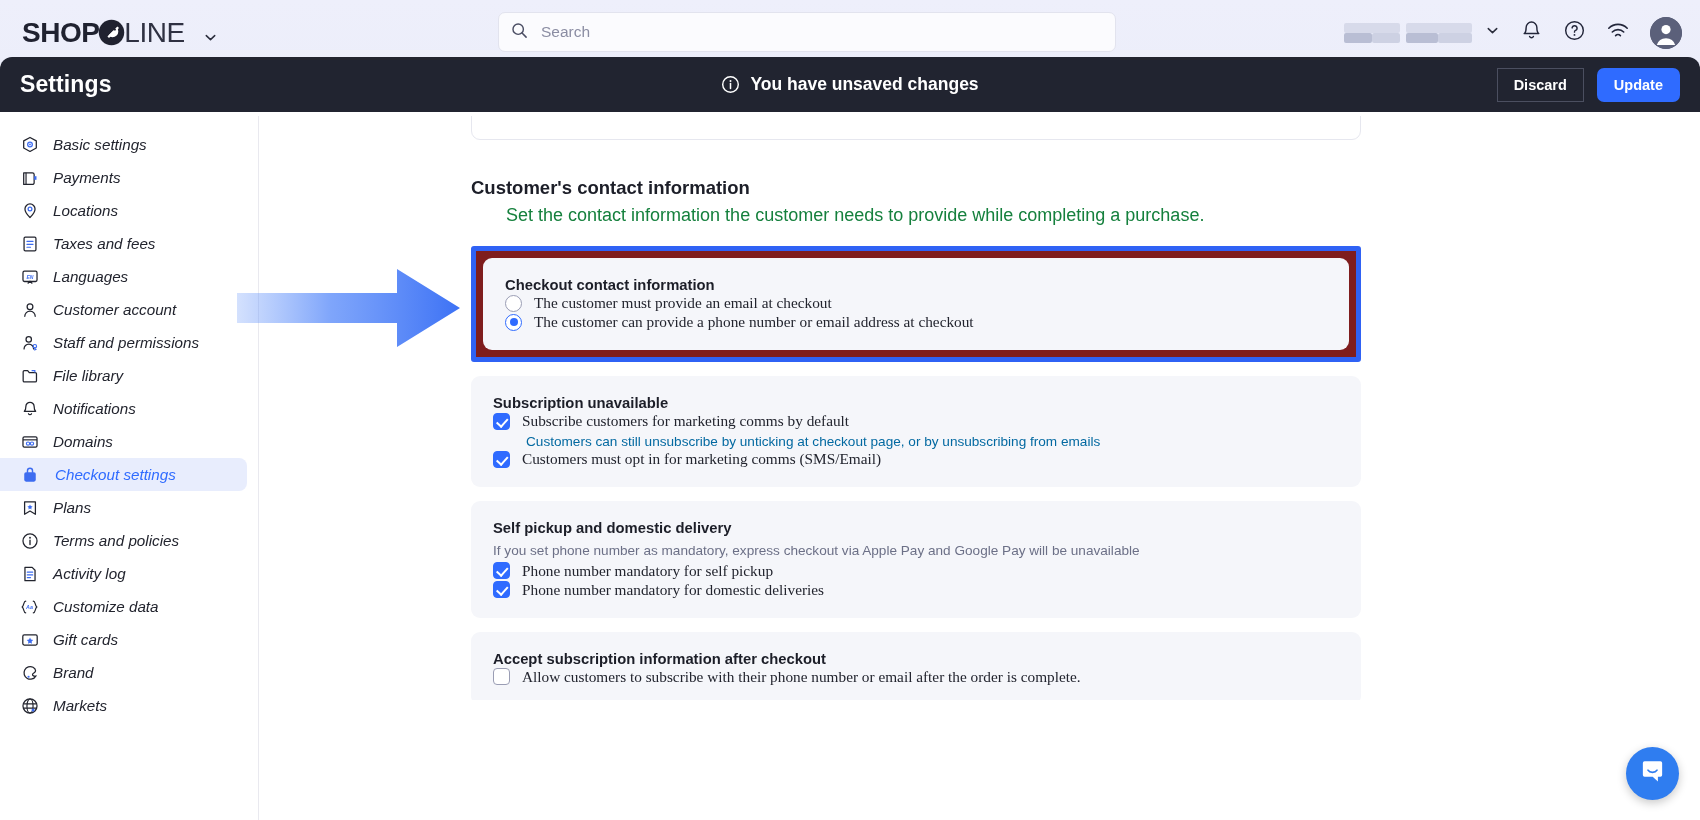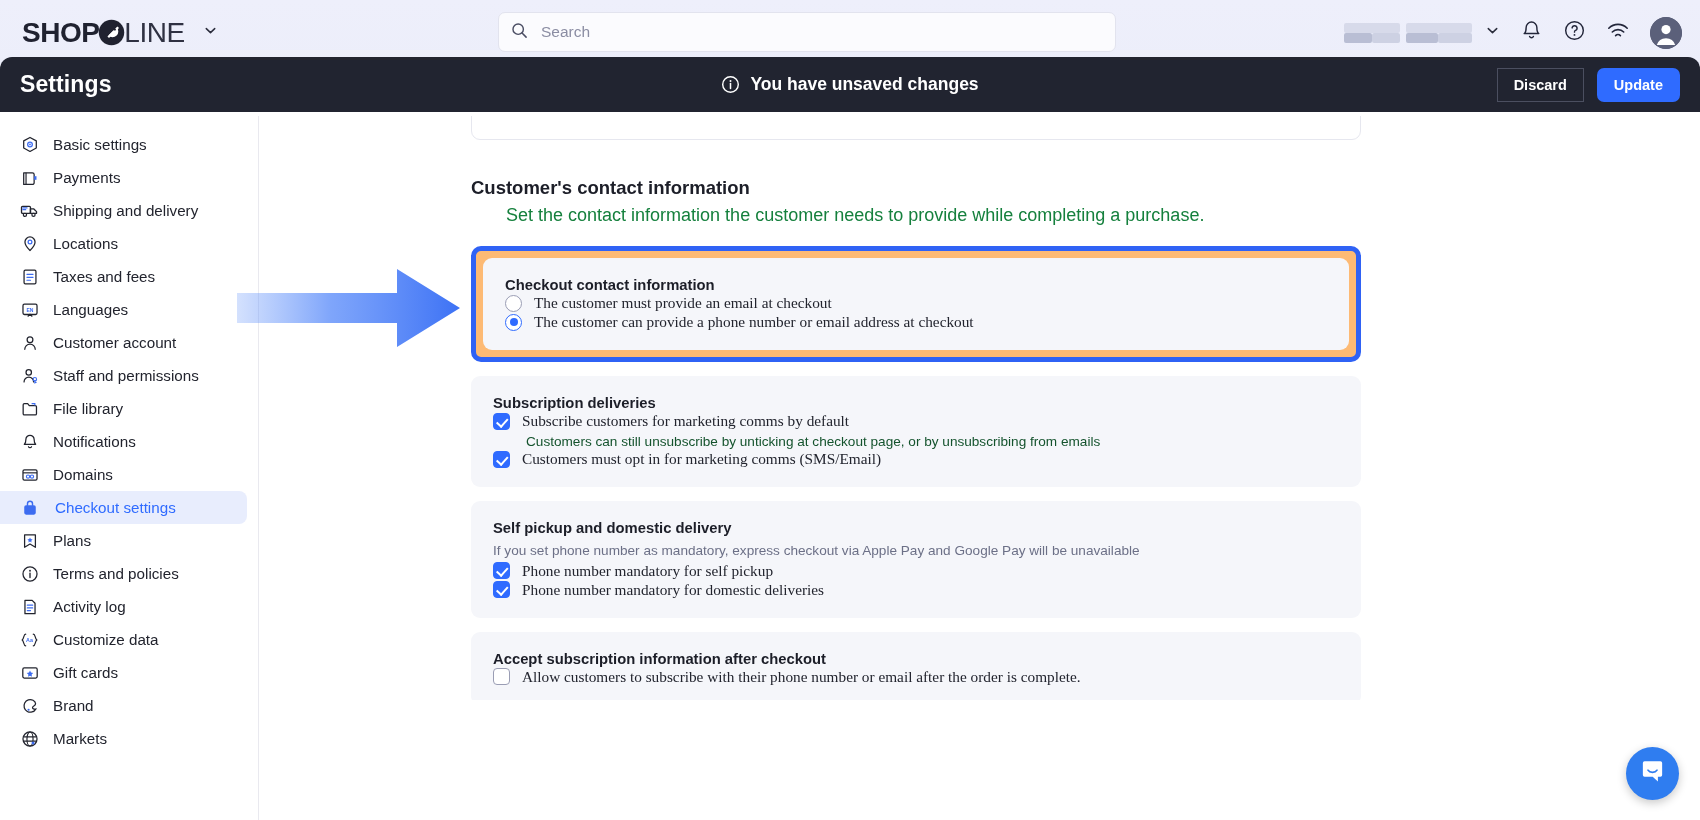--- a/index.html
+++ b/index.html
@@ -11,21 +11,21 @@
   }
 
   
   .topbar {
     position: absolute; top: 0; left: 0;
     width: 1700px; height: 65px;
     background: linear-gradient(180deg, #eeeffb 0%, #eceefa 100%);
     display: flex; align-items: center;
   }
   .logo-wrap {
-    display: flex; align-items: center; gap: 18px;
+    display: flex; align-items: flex-end; gap: 18px;
     margin-left: 22px;
   }
   .logo {
     display: flex; align-items: center;
     font-size: 28px; letter-spacing: .2px;
   }
   .logo .shop { font-weight: 700; color: #202230; letter-spacing:-0.5px; }
   .logo .line { font-weight: 400; color: #2f3142; letter-spacing:-0.5px; }
   .logo .tagchar { position: relative; display:inline-block; width: 27px; height: 27px; vertical-align: middle; margin: 0 -1px;}
   .logo-chevron { color: #2b2d3c; }
@@ -99,20 +99,21 @@
     background: #ffffff;
     border-right: 1px solid #e9e9ef;
     padding-top: 12px;
   }
   .nav-item {
     display: flex; align-items: center; gap: 14px;
     height: 33px; margin: 0 11px 0 0;
     padding-left: 20px;
     border-radius: 0 8px 8px 0;
     cursor: pointer;
+    font-style: italic;
   }
   .nav-item .lbl {
     font-size: 15.2px; color: #22242e; white-space: nowrap;
   }
   .nav-item.active { background: #e8edfd; gap: 16px; }
   .nav-item.active .lbl { color: #2f6bff; font-weight: 400; }
   .nav-ico { width:19px; height:19px; display:flex; align-items:center; justify-content:center; flex:none;}
 
   
   .main {
@@ -138,36 +139,36 @@
     font-size: 18.5px; font-weight: 700; color: #1c1e28;
   }
   .sec-sub {
     margin-top: 6px;
     font-size: 18px; color: #15803d; margin-left: 35px;
   }
 
   .highlight-box {
     margin-top: 20px;
     border: 5px solid #2f62f5;
-    border-radius: 10px;
+    border-radius: 3px;
     padding: 7px;
-    background: #fdba74;
+    background: #7f1d1d;
   }
 
   .panel {
     background: #f5f6fa;
     border-radius: 9px;
     padding: 19px 22px 19px 22px;
   }
   .panel-title { font-size: 14.8px; font-weight: 700; color: #1c1e28; }
   .panel-sub { font-size: 13.6px; color: #6c7087; margin-top: 5px; line-height: 1.45; }
 
   .opt-row { display: flex; align-items: center; gap: 12px; margin-top: 1px; font-family: Liberation Serif, serif; }
   .opt-row .txt { font-size: 15.3px; color: #22242e; }
-  .opt-sub { font-size: 13.6px; color: #14532d; margin: 4px 0 0 33px; }
+  .opt-sub { font-size: 13.6px; color: #0369a1; margin: 4px 0 0 33px; }
 
   .radio {
     width: 17px; height: 17px; border-radius: 50%;
     border: 1.6px solid #9a9db4; background: #fff;
     flex: none; position: relative; cursor: pointer;
   }
   .radio.on { border: 1.8px solid #2f6bff; }
   .radio.on::after {
     content:''; position:absolute; left:50%; top:50%;
     width: 8px; height: 8px; border-radius: 50%;
@@ -329,32 +330,20 @@
         <svg width="18" height="18" viewBox="0 0 20 20">
           <path d="M3 4.2 h9.6 a2 2 0 0 1 2 2 v9 a2 2 0 0 1 -2 2 H3 z" fill="none" stroke="#22242e" stroke-width="1.4" stroke-linejoin="round"></path>
           <path d="M5.6 4.2 v13" stroke="#22242e" stroke-width="1.3"></path>
           <path d="M14.6 8 h2.6 v4 h-2.6 z" fill="#3d6cf0"></path>
         </svg>
       </span>
       <span class="lbl">Payments</span>
     </div>
     <div class="nav-item">
       <span class="nav-ico">
-        <svg width="19" height="19" viewBox="0 0 20 20">
-          <rect x="1.6" y="5.6" width="9.4" height="7.4" rx="1.1" fill="none" stroke="#22242e" stroke-width="1.4"></rect>
-          <path d="M11 8.2 h3.3 l3.1 3 v1.8 H11 z" fill="none" stroke="#22242e" stroke-width="1.4" stroke-linejoin="round"></path>
-          <circle cx="5.2" cy="14.6" r="1.7" fill="none" stroke="#22242e" stroke-width="1.3"></circle>
-          <circle cx="14.2" cy="14.6" r="1.7" fill="none" stroke="#22242e" stroke-width="1.3"></circle>
-          <path d="M3 7.3 h4.4 M3 9.2 h3" stroke="#3d6cf0" stroke-width="1.3" stroke-linecap="round"></path>
-        </svg>
-      </span>
-      <span class="lbl">Shipping and delivery</span>
-    </div>
-    <div class="nav-item">
-      <span class="nav-ico">
         <svg width="18" height="18" viewBox="0 0 20 20">
           <path d="M10 2.2 a5.6 5.6 0 0 1 5.6 5.6 c0 4 -5.6 9.4 -5.6 9.4 S4.4 11.8 4.4 7.8 A5.6 5.6 0 0 1 10 2.2 z" fill="none" stroke="#22242e" stroke-width="1.4"></path>
           <circle cx="10" cy="7.8" r="2.1" fill="none" stroke="#3d6cf0" stroke-width="1.4"></circle>
         </svg>
       </span>
       <span class="lbl">Locations</span>
     </div>
     <div class="nav-item">
       <span class="nav-ico">
         <svg width="18" height="18" viewBox="0 0 20 20">
@@ -521,21 +510,21 @@
         </div>
 
         <div class="opt-row">
           <span class="radio on"></span>
           <span class="txt">The customer can provide a phone number or email address at checkout</span>
         </div>
       </div>
     </div>
 
     <div class="panel panel-gap">
-      <div class="panel-title">Subscription deliveries</div>
+      <div class="panel-title">Subscription unavailable</div>
 
       <div class="opt-row">
         <span class="cbx on"></span>
         <span class="txt">Subscribe customers for marketing comms by default</span>
       </div>
       <div class="opt-sub">Customers can still unsubscribe by unticking at checkout page, or by unsubscribing from emails</div>
 
       <div class="opt-row">
         <span class="cbx on"></span>
         <span class="txt">Customers must opt in for marketing comms (SMS/Email)</span>

